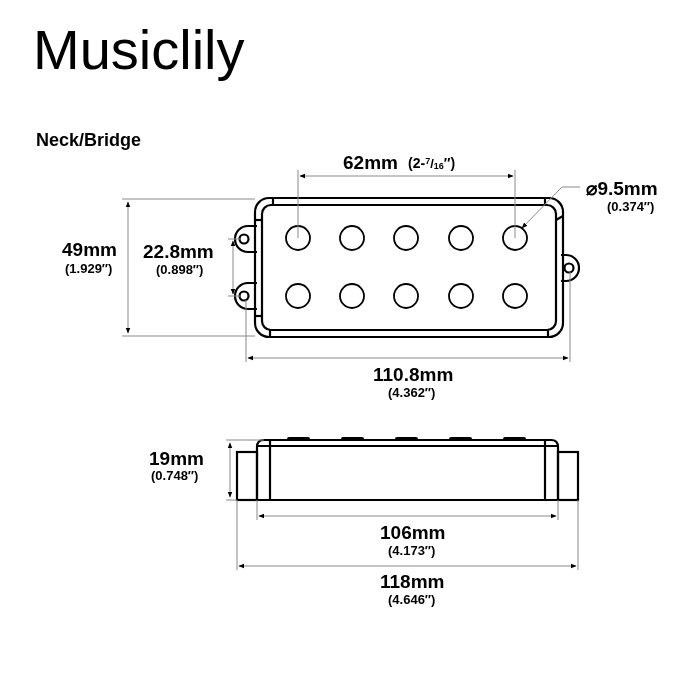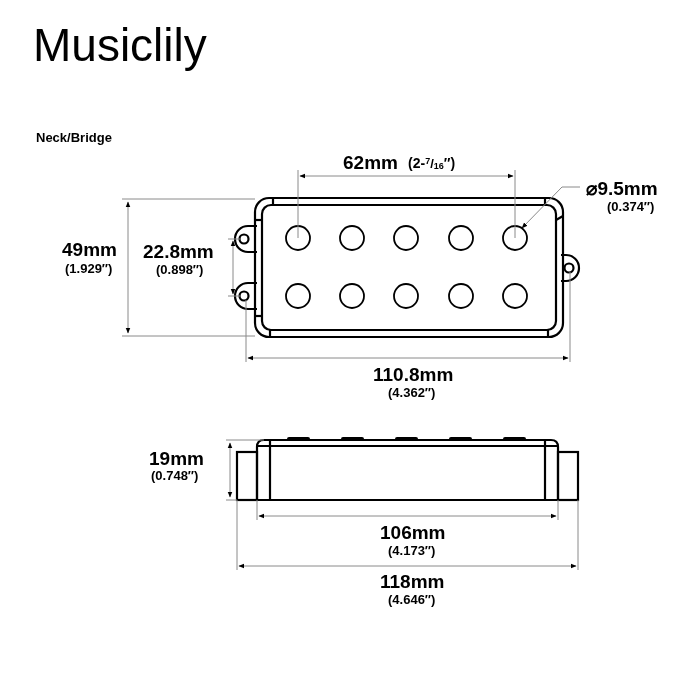--- a/index.html
+++ b/index.html
@@ -1,18 +1,18 @@
 <!DOCTYPE html>
 <html><head>
   <meta charset="utf-8">
   <style>
     html, body { margin: 0; padding: 0; background: #ffffff; }
     body { width: 700px; height: 700px; position: relative; overflow: hidden; font-family: "Liberation Sans", sans-serif; }
-    .title { position: absolute; left: 33px; top: 22px; font-size: 46px; font-weight: 400; color: #000; letter-spacing: 0px; line-height: 1; }
-    .subtitle { position: absolute; left: 36px; top: 130px; font-size: 13px; font-weight: 700; color: #000; }
+    .title { position: absolute; left: 33px; top: 22px; font-size: 56px; font-weight: 400; color: #000; letter-spacing: 0px; line-height: 1; }
+    .subtitle { position: absolute; left: 36px; top: 130px; font-size: 18px; font-weight: 700; color: #000; }
     svg { position: absolute; left: 0; top: 0; }
     .lbl-main { font-family: "Liberation Sans", sans-serif; font-weight: 700; font-size: 19px; fill: #000; }
     .lbl-sub { font-family: "Liberation Sans", sans-serif; font-weight: 700; font-size: 13px; fill: #000; }
     .dim { stroke: #8a8a8a; stroke-width: 1; fill: none; }
     .body-line { stroke: #000; fill: none; stroke-width: 2.2; }
     .pole { stroke: #000; fill: #fff; stroke-width: 1.8; }
   </style>
 </head>
 <body>
 

